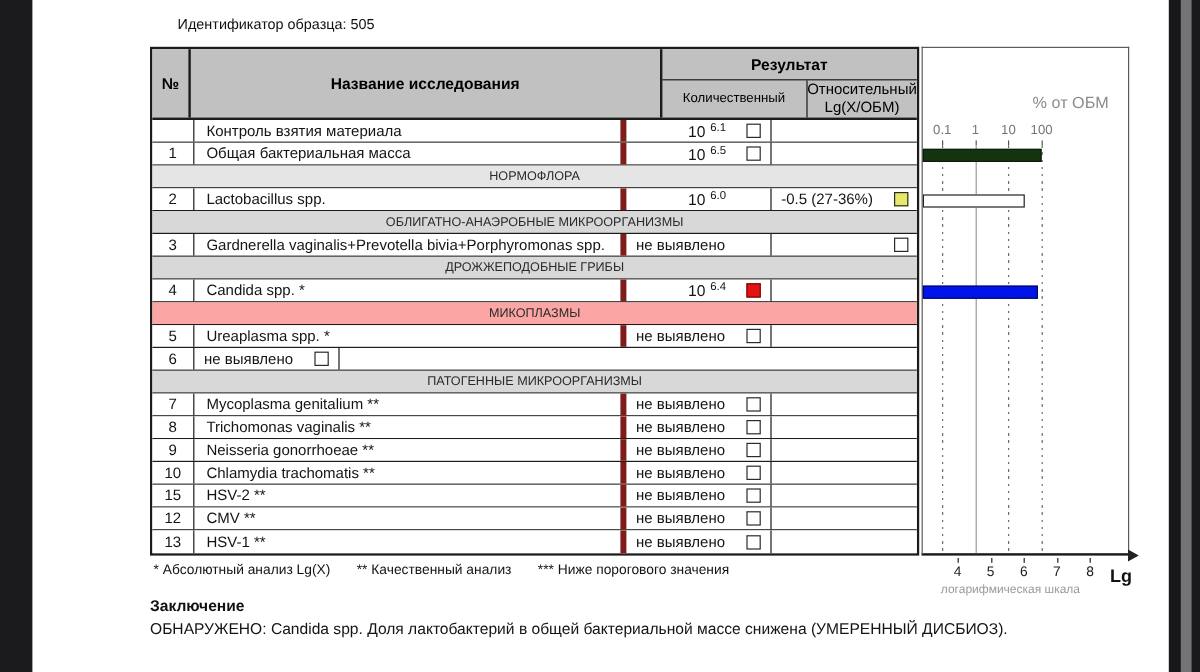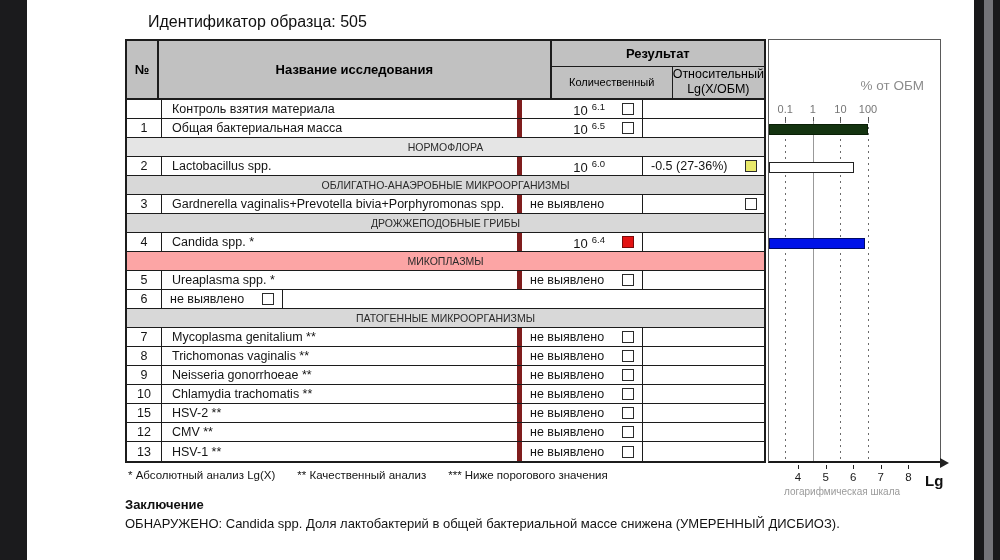--- a/index.html
+++ b/index.html
@@ -4,21 +4,21 @@
 <style>
   html,body { margin:0; padding:0; background:#fff; }
   .screen { position:relative; width:1000px; height:560px; background:#ffffff;
             font-family:"Liberation Sans", sans-serif; overflow:hidden; }
 
   
   .strip-left  { position:absolute; left:0; top:0; width:27px; height:560px; background:#1b1b1d; }
   .strip-right { position:absolute; left:974px; top:0; width:26px; height:560px; background:#18181a; }
   .scroll-thumb{ position:absolute; left:10px; top:0; width:9px; height:560px; background:#737378; }
 
-  .title { position:absolute; left:148px; top:13px; font-size:16px; color:#111; }
+  .title { position:absolute; left:148px; top:13px; font-size:12px; color:#111; }
 
   
   .rtable { position:absolute; left:125px; top:39px; width:641px; height:424px; box-sizing:border-box;
             border:2px solid #1c1c1c; background:#fff; }
   .thead { display:flex; height:59px; background:#c1c1c1; border-bottom:2px solid #1c1c1c; box-sizing:border-box; }
   .th-num  { width:35px;  border-right:2px solid #1c1c1c; display:flex; align-items:center; justify-content:center;
              font-weight:bold; font-size:13px; box-sizing:border-box; }
   .th-name { width:432px; border-right:2px solid #1c1c1c; display:flex; align-items:center; justify-content:center;
              font-weight:bold; font-size:13px; box-sizing:border-box; }
   .th-result { flex:1; display:flex; flex-direction:column; }

